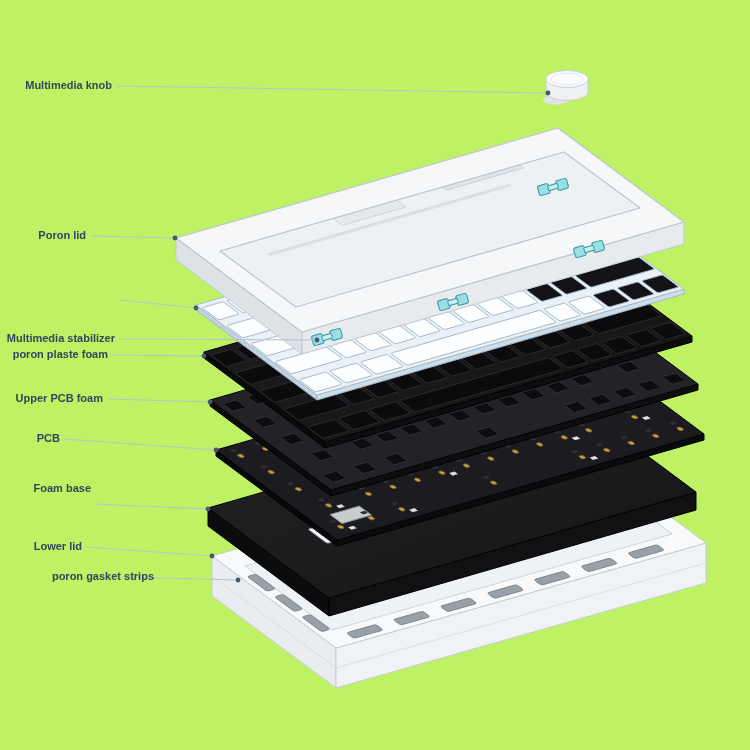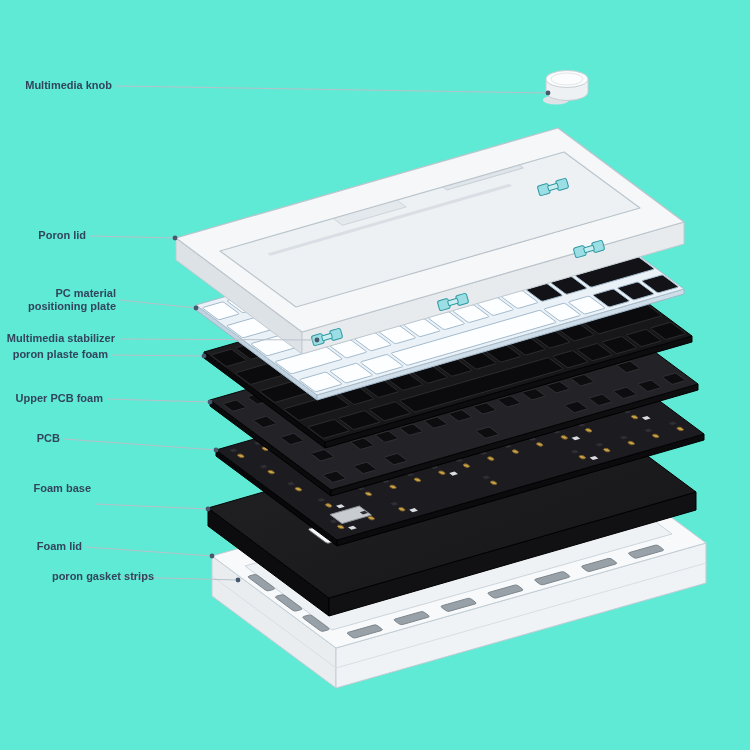--- a/index.html
+++ b/index.html
@@ -1,16 +1,16 @@
 <!DOCTYPE html>
 <html><head>
 <meta charset="utf-8">
 <style>
   html,body{margin:0;padding:0;background:#ffffff;}
-  .page{position:relative;width:750px;height:750px;background:#5eead4;overflow:hidden;
+  .page{position:relative;width:750px;height:750px;background:#bef264;overflow:hidden;
         font-family:"Liberation Sans",sans-serif;}
   .art{position:absolute;left:0;top:0;}
   .lbl{position:absolute;font-size:11px;font-weight:bold;color:#32455c;
        text-align:right;line-height:13px;white-space:nowrap;}
   .lbl.wrap{white-space:normal;width:92px;}
 </style>
 </head>
 <body>
 
 <div class="page">
@@ -498,21 +498,20 @@
         </g>
         <g>
           <line x1="122" y1="577" x2="238" y2="580" stroke="#b9c2ca" stroke-width="1"></line>
           <circle cx="238" cy="580" r="2.4" fill="#46586d"></circle>
         </g>
       </g>
   </svg>
 
   <div class="lbl" style="right:638px;top:79px">Multimedia knob</div>
   <div class="lbl" style="right:664px;top:229px">Poron lid</div>
-  <div class="lbl wrap" style="right:634px;top:287px">PC material positioning plate</div>
   <div class="lbl" style="right:635px;top:332px">Multimedia stabilizer</div>
   <div class="lbl" style="right:642px;top:348px">poron plaste foam</div>
   <div class="lbl" style="right:647px;top:392px">Upper PCB foam</div>
   <div class="lbl" style="right:690px;top:432px">PCB</div>
   <div class="lbl" style="right:659px;top:482px">Foam base</div>
-  <div class="lbl" style="right:668px;top:540px">Foam lid</div>
+  <div class="lbl" style="right:668px;top:540px">Lower lid</div>
   <div class="lbl" style="right:596px;top:570px">poron gasket strips</div>
 </div>
 
 </body></html>

